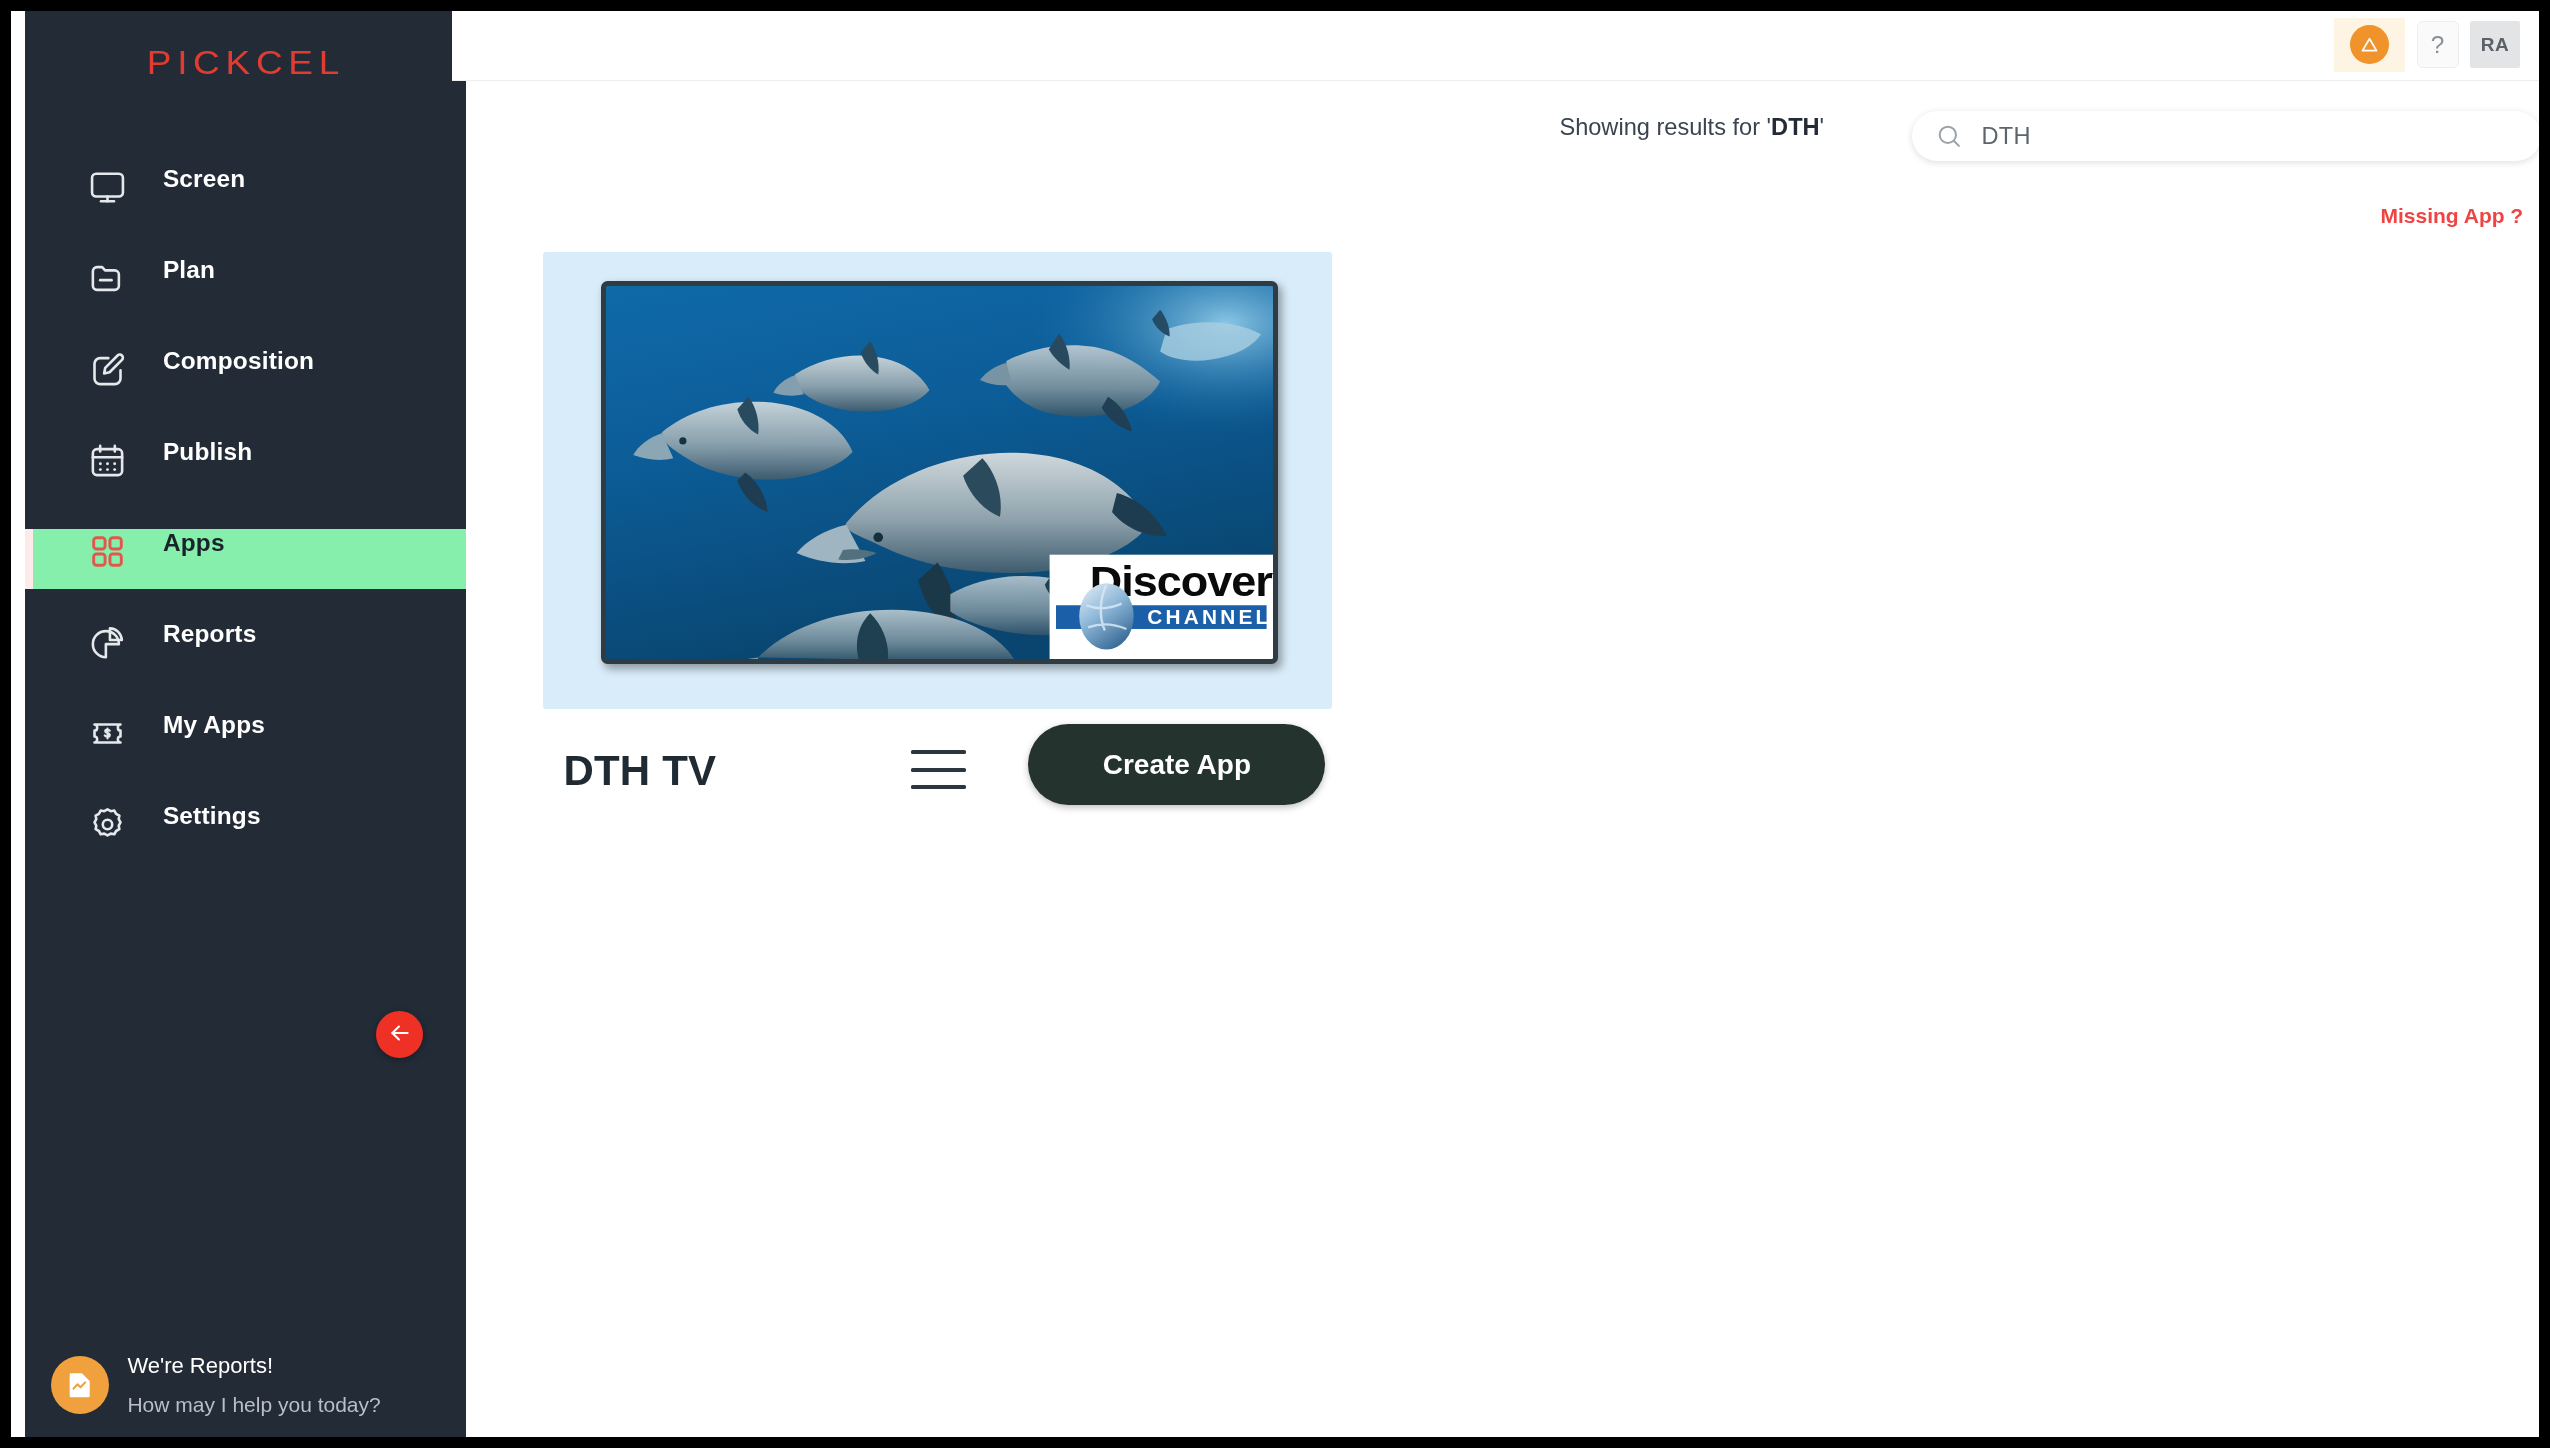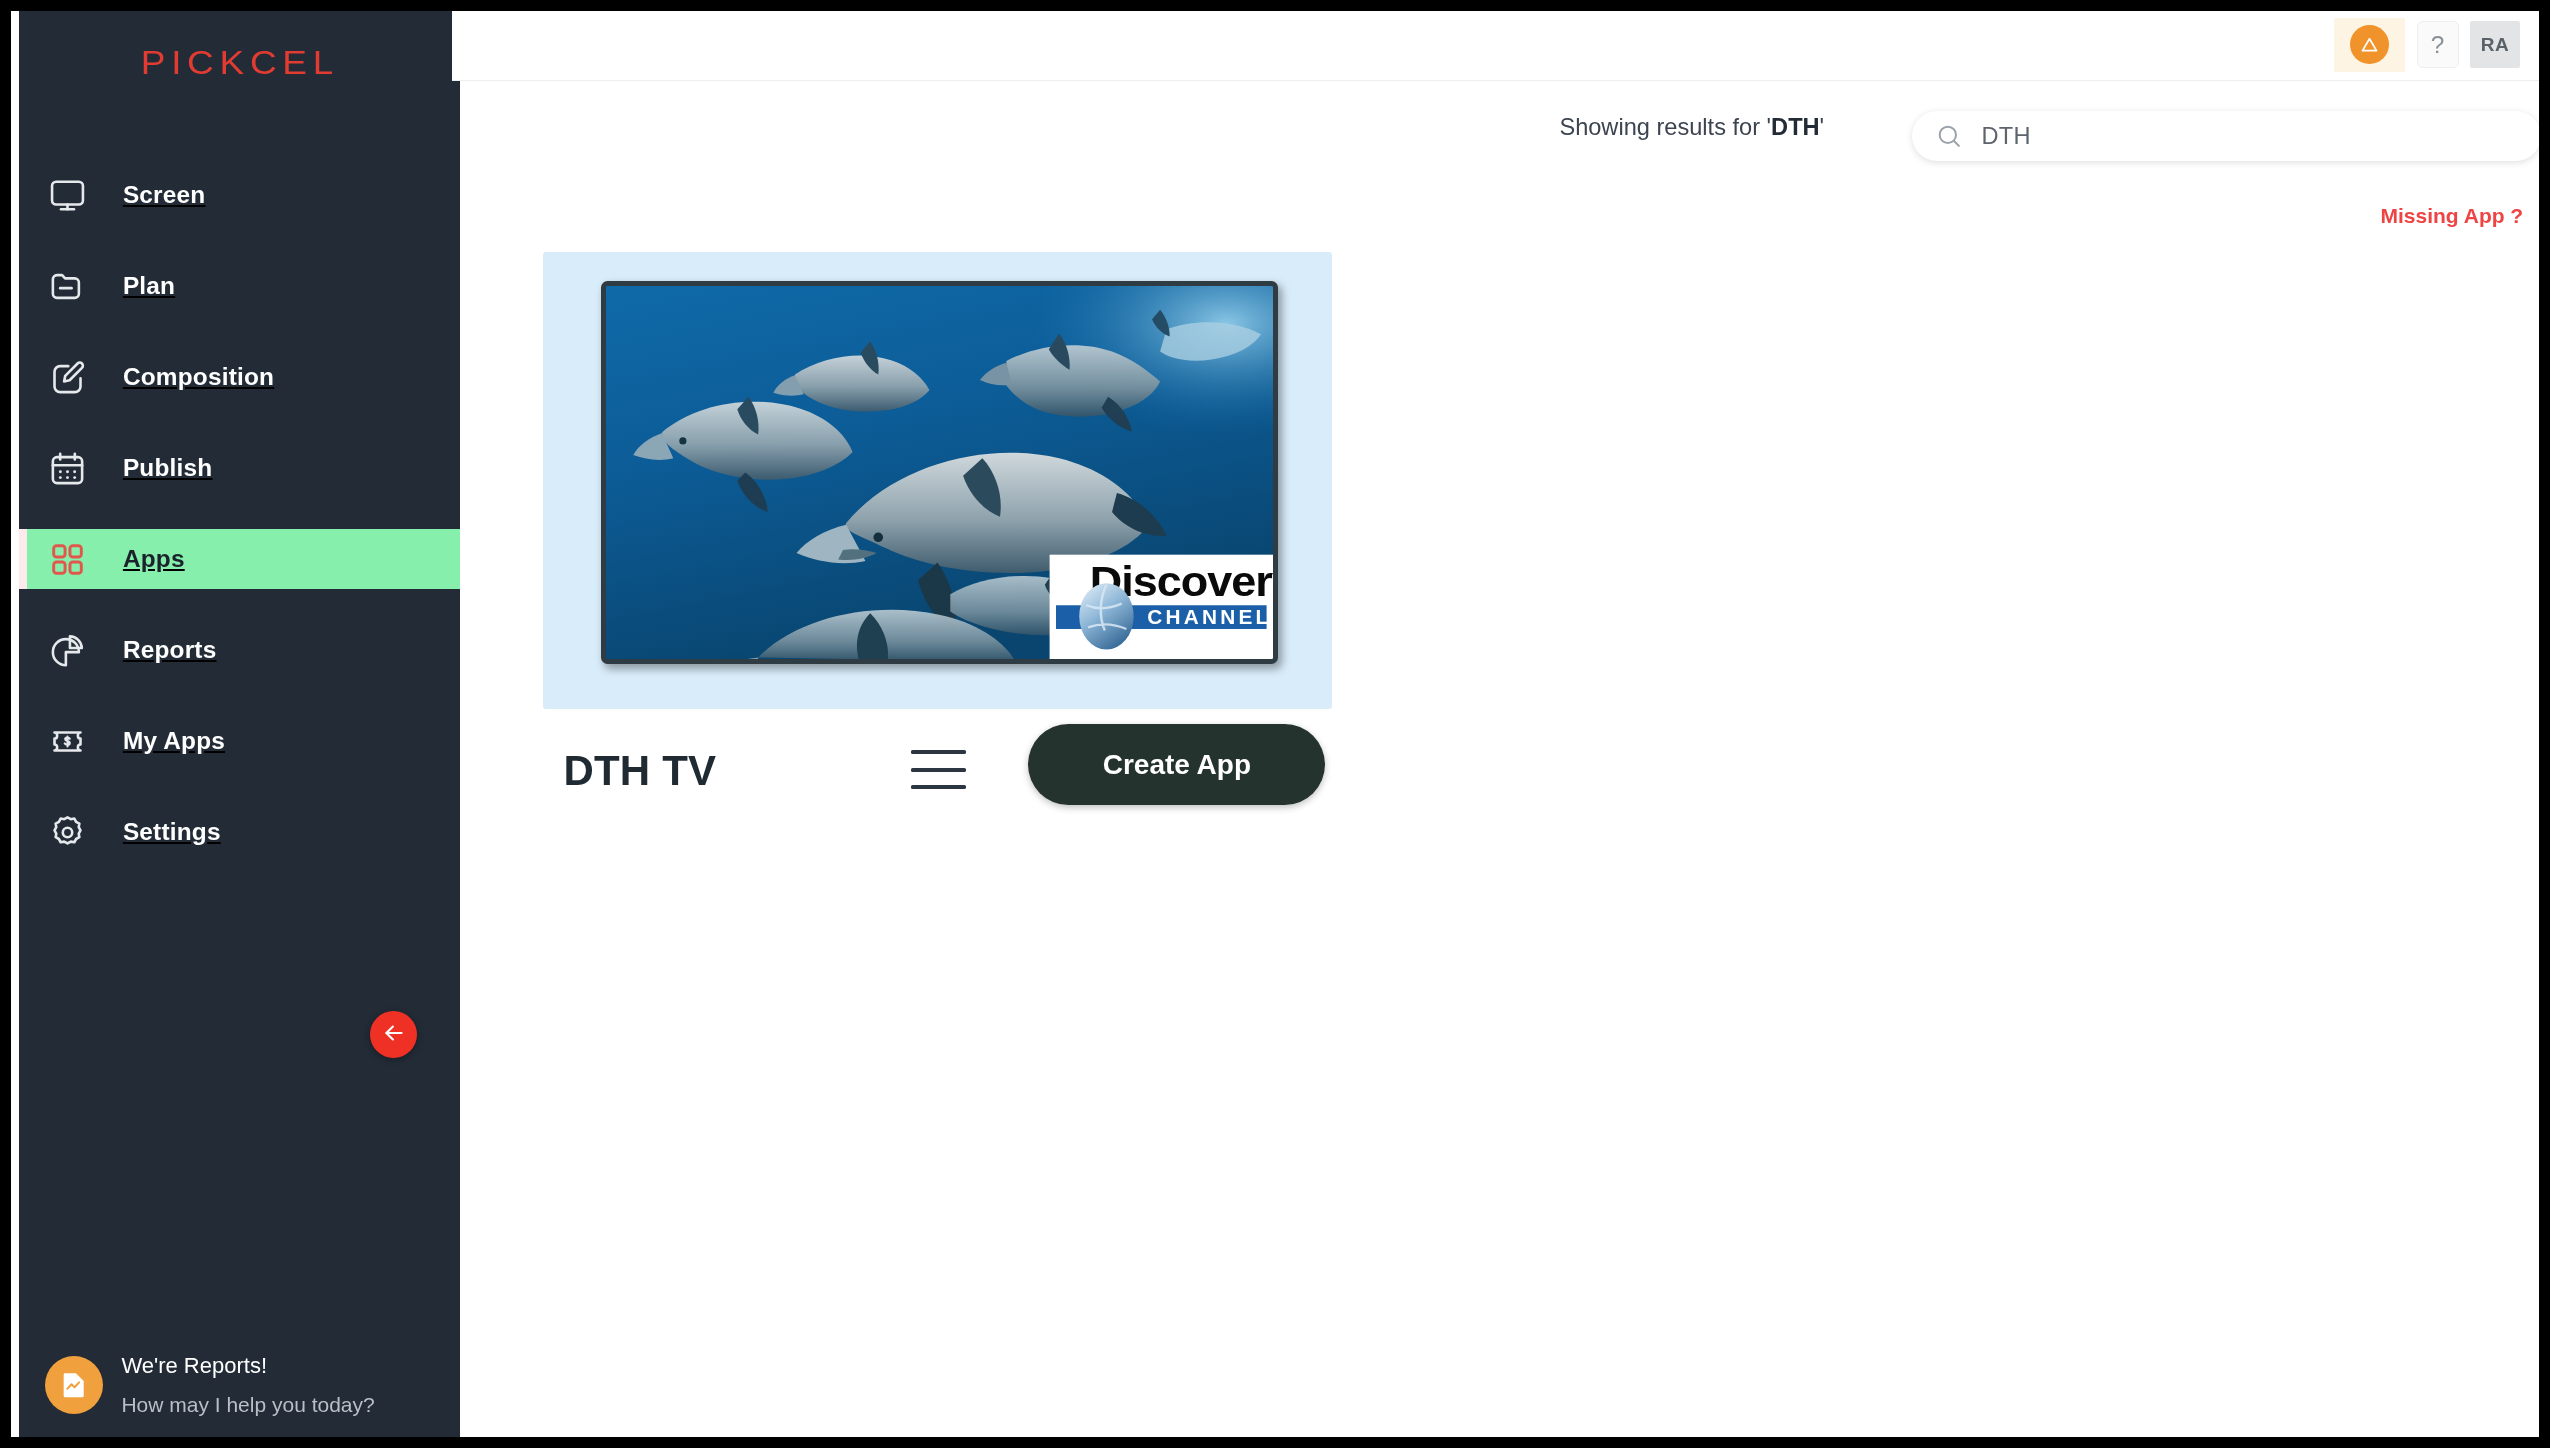--- a/index.html
+++ b/index.html
@@ -11,37 +11,37 @@
     position:absolute; left:0; top:0; width:2550px; height:1449px;
     background:#000;
   }
   #viewport {
     position:absolute; left:11.4px; top:11.4px; width:2528px; height:1426px;
     background:#ffffff; overflow:hidden;
   }
 
   
   #sidebar {
-    position:absolute; left:8px; top:0; width:441px; height:1426px;
+    position:absolute; left:14px; top:0; width:441px; height:1426px;
     background:#222b36;
   }
   #logo {
     position:absolute; left:0; top:23px; width:441px; height:57px;
     display:flex; align-items:center; justify-content:center;
   }
   #logo .logo-text {
     font-size:37px; letter-spacing:5.7px; color:#e23c32;
     font-weight:400; font-family:"Liberation Sans", sans-serif;
     transform:scaleY(0.88);
   }
 
   #nav { position:absolute; left:0; top:154px; width:441px; }
   .nav-item {
-    position:relative; display:flex; align-items:center;
-    height:60px; margin-bottom:31px; padding-left:26px; cursor:pointer;text-decoration:underline;
+    position:relative; display:flex; 
+    height:60px; margin-bottom:31px; padding-left:60px; cursor:pointer;
   }
   .nav-item .ico {
     width:45px; height:45px; display:flex; align-items:center; justify-content:center;
     flex:0 0 45px;
   }
   .nav-item .ico svg { display:block; }
   .nav-item .lbl {
     margin-left:32.5px; font-size:24.4px; font-weight:700; color:#ffffff;
     letter-spacing:0.2px; white-space:nowrap;
   }

